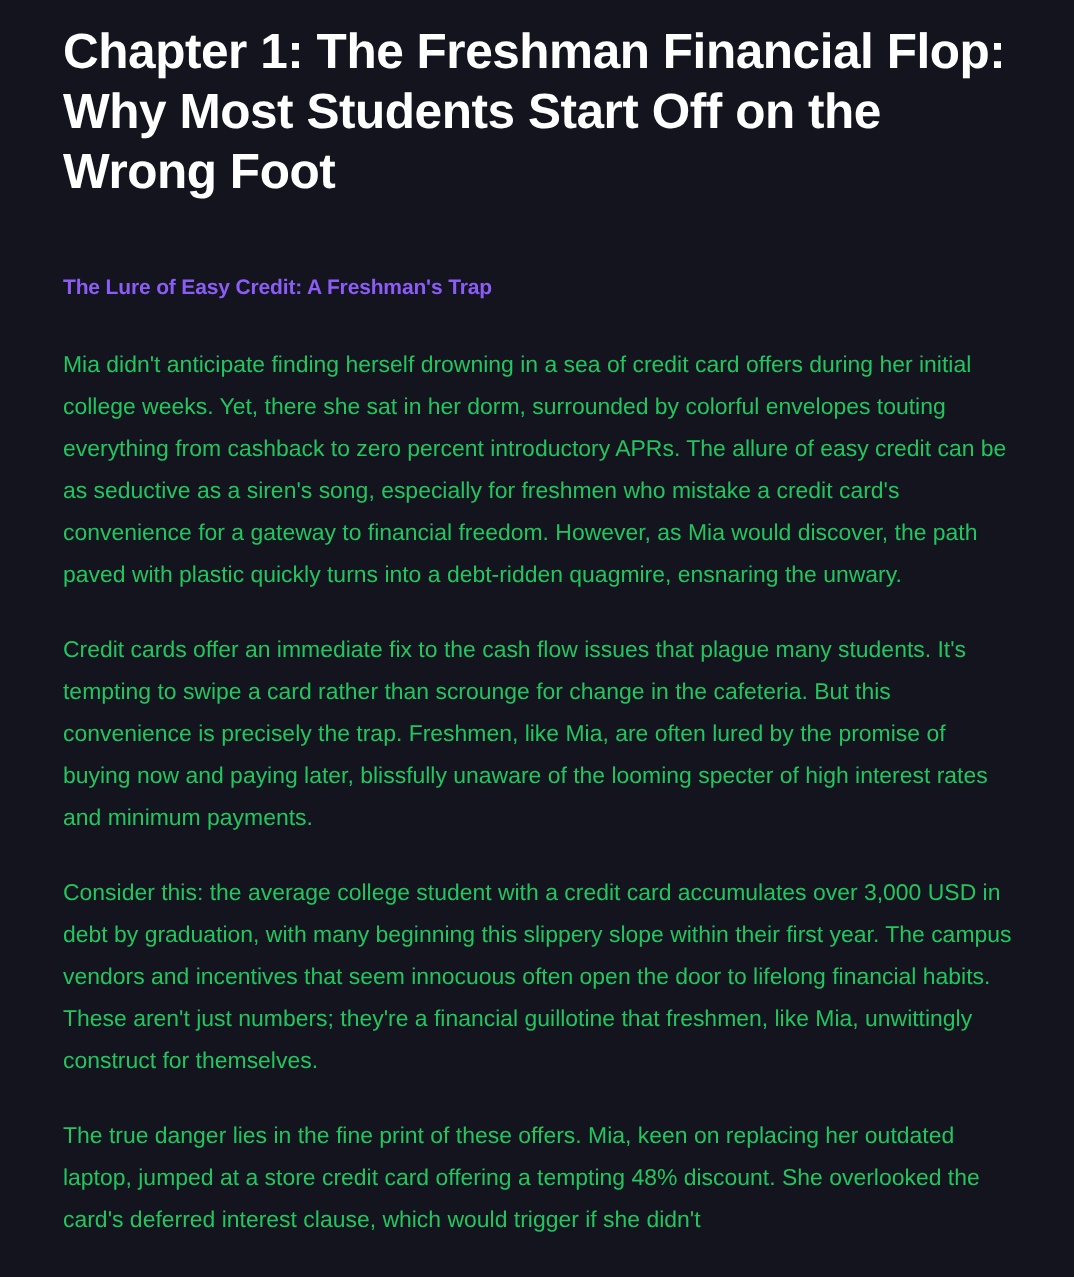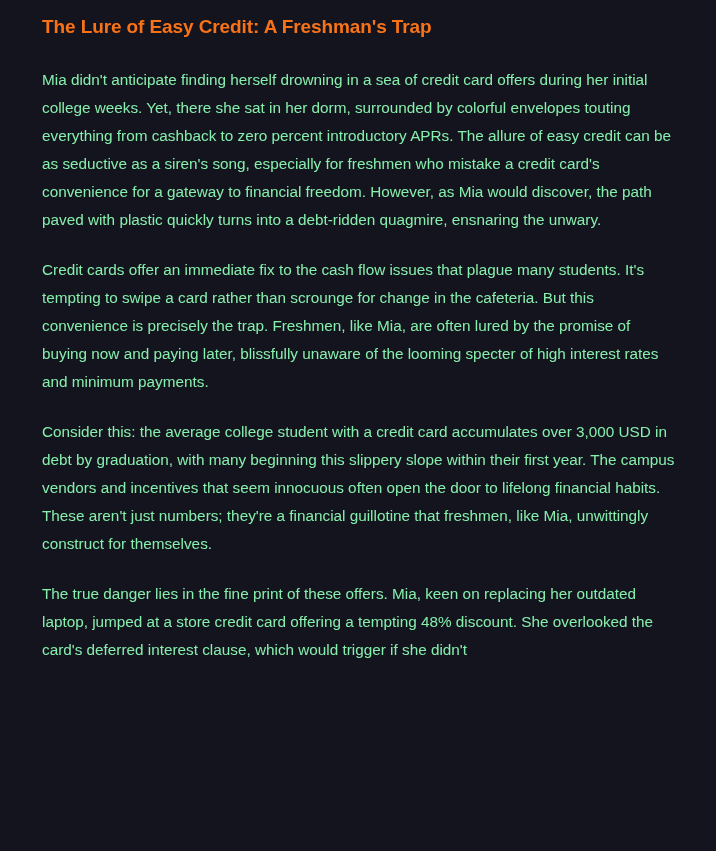--- a/index.html
+++ b/index.html
@@ -24,40 +24,41 @@
   .chapter-title {
     color: #ffffff;
     font-size: 33px;
     line-height: 40px;
     font-weight: bold;
     letter-spacing: -0.3px;
     margin: 0 0 44px 0;
     max-width: 640px;
   }
   .section-heading {
-    color: #f97316;
-    font-size: 19px;
+    color: #8b5cf6;
+    font-size: 14px;
     line-height: 26px;
     font-weight: bold;
     letter-spacing: -0.1px;
     margin: 0 0 26px 0;
   }
   .body-par {
-    color: #86efac;
+    color: #22c55e;
     font-size: 15.3px;
     line-height: 28px;
     margin: 0 0 22px 0;
     max-width: 640px;
   }
   .body-par:last-child {
     margin-bottom: 0;
   }
 </style>
 </head>
 <body>
 
 <div class="page">
+  <h1 class="chapter-title">Chapter 1: The Freshman Financial Flop: Why Most Students Start Off on the Wrong Foot</h1>
   <h2 class="section-heading">The Lure of Easy Credit: A Freshman's Trap</h2>
   <p class="body-par">Mia didn't anticipate finding herself drowning in a sea of credit card offers during her initial college weeks. Yet, there she sat in her dorm, surrounded by colorful envelopes touting everything from cashback to zero percent introductory APRs. The allure of easy credit can be as seductive as a siren's song, especially for freshmen who mistake a credit card's convenience for a gateway to financial freedom. However, as Mia would discover, the path paved with plastic quickly turns into a debt-ridden quagmire, ensnaring the unwary.</p>
   <p class="body-par">Credit cards offer an immediate fix to the cash flow issues that plague many students. It's tempting to swipe a card rather than scrounge for change in the cafeteria. But this convenience is precisely the trap. Freshmen, like Mia, are often lured by the promise of buying now and paying later, blissfully unaware of the looming specter of high interest rates and minimum payments.</p>
   <p class="body-par">Consider this: the average college student with a credit card accumulates over 3,000 USD in debt by graduation, with many beginning this slippery slope within their first year. The campus vendors and incentives that seem innocuous often open the door to lifelong financial habits. These aren't just numbers; they're a financial guillotine that freshmen, like Mia, unwittingly construct for themselves.</p>
   <p class="body-par">The true danger lies in the fine print of these offers. Mia, keen on replacing her outdated laptop, jumped at a store credit card offering a tempting 48% discount. She overlooked the card's deferred interest clause, which would trigger if she didn't</p>
 </div>
 
 </body></html>

